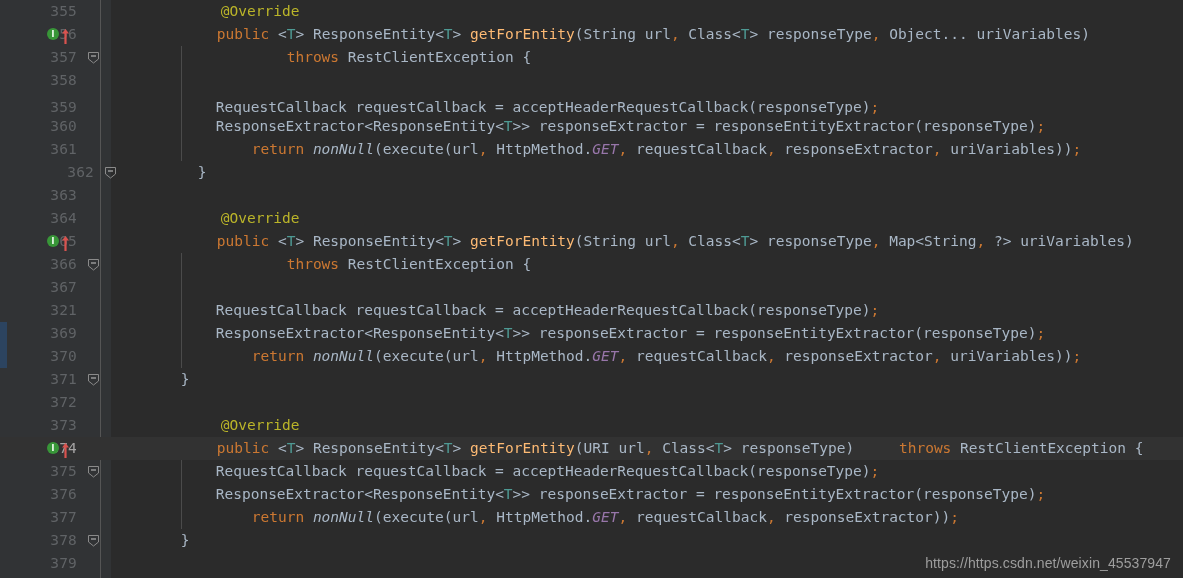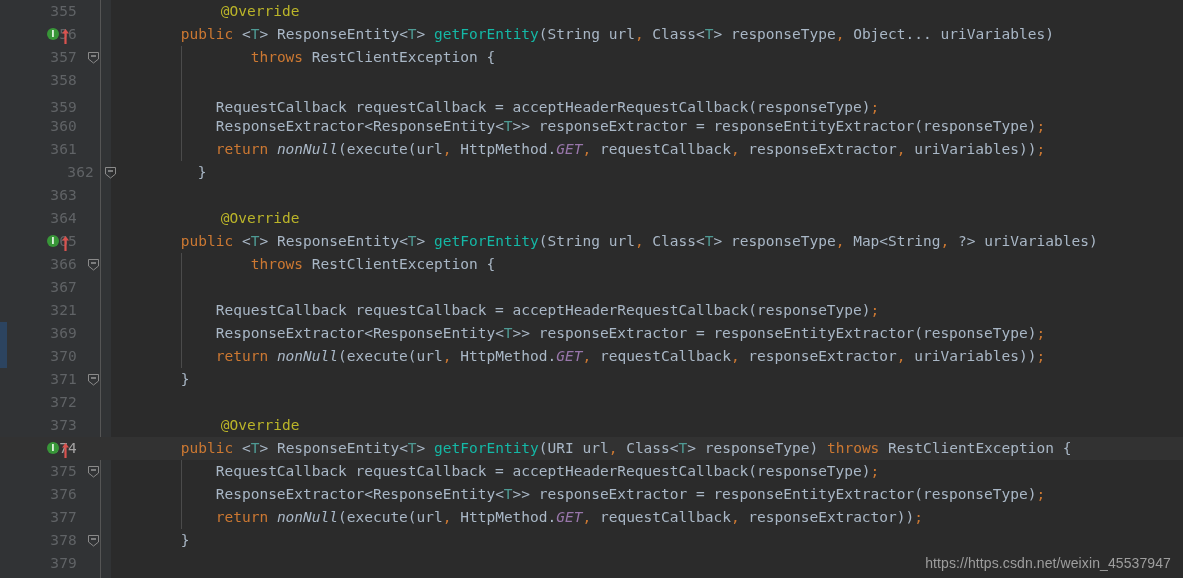--- a/index.html
+++ b/index.html
@@ -97,25 +97,25 @@
   .code {
     position: absolute;
     left: 111px;
     white-space: pre;
     font-family: "DejaVu Sans Mono", monospace;
     font-size: 14.5px;
     color: #a9b7c6;
   }
 
   
-  .kw   { color: #cc7832; }              
+  .kw   { color: #cc7832; margin-left: 36px; }              
   .anno { color: #bbb529; margin-left: 40px; }              
   .typ  { color: #a9b7c6; }              
   .gen  { color: #4e9a94; }              
-  .mth  { color: #14b8a6; }              
+  .mth  { color: #fdba74; }              
   .call { color: #a9b7c6; }              
   .pun  { color: #cc7832; }              
   .plain{ color: #a9b7c6; }
   .stat { color: #9876aa; font-style: italic; }  
   .ital { color: #a9b7c6; font-style: italic; }  
 
   
   .gicons {
     position: absolute;
     left: 47px;

